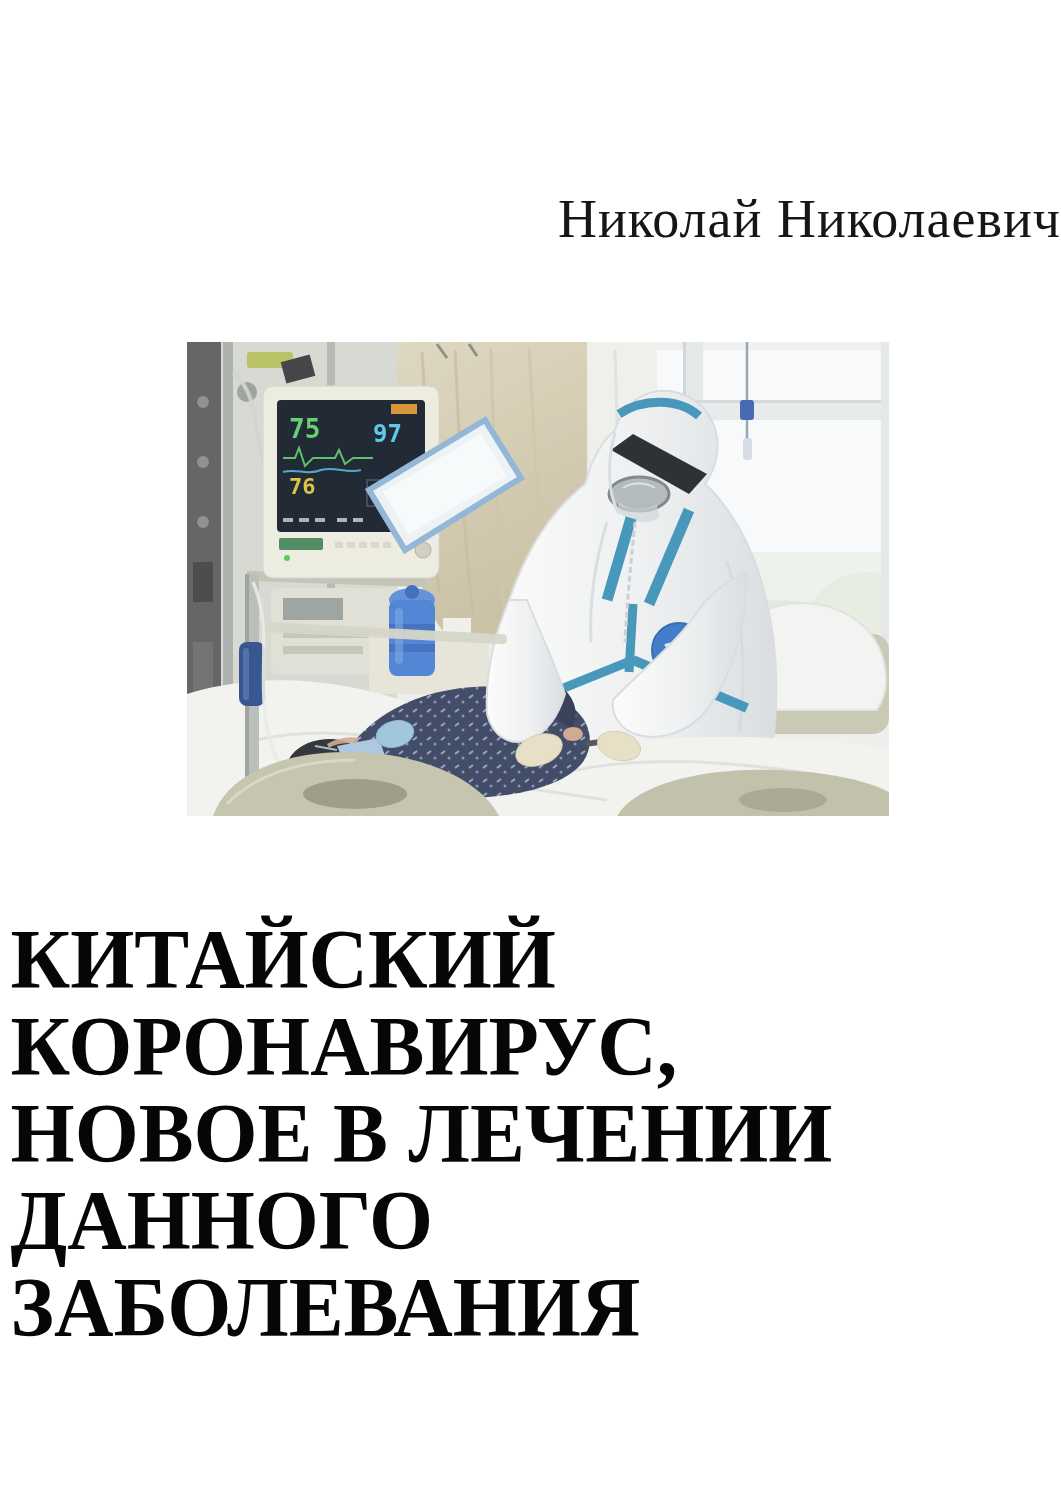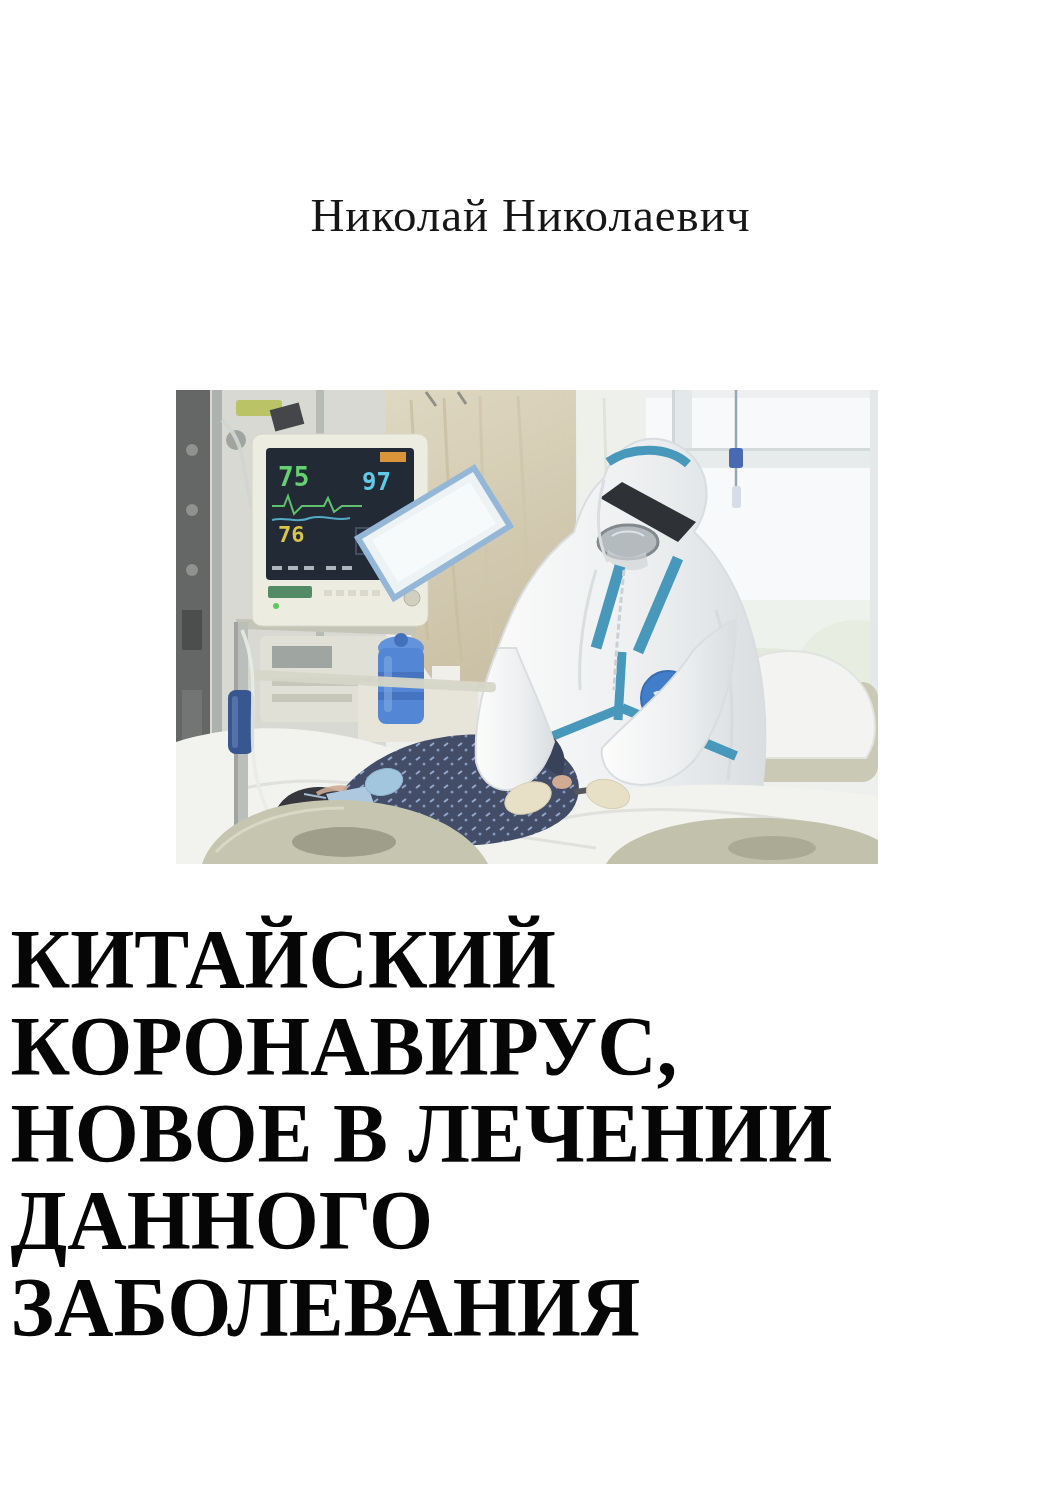--- a/index.html
+++ b/index.html
@@ -3,25 +3,25 @@
 <meta charset="utf-8">
 <style>
   html, body { margin:0; padding:0; background:#ffffff; }
   .cover {
     position:relative; width:1061px; height:1500px;
     background:#ffffff; overflow:hidden;
     font-family:"Liberation Serif", serif;
   }
   .author {
     position:absolute; top:188px; left:0; width:100%;
-    text-align:center; font-size:47px; font-weight:400;
+    text-align:right; font-size:54px; font-weight:400;
     color:#161616; letter-spacing:1px; white-space:nowrap;
   }
   .photo-frame {
-    position:absolute; left:176px; top:342px; width:702px; height:474px;margin-top:48px;
+    position:absolute; left:187px; top:342px; width:702px; height:474px;
   }
   .photo-frame svg { display:block; }
   .title {
     position:absolute; top:916px; left:0; width:100%;
     text-align:left; font-weight:700; font-size:84px;
     line-height:87px; color:#060606;
   }
   .title-line { white-space:nowrap; transform:scaleX(.98); transform-origin:center; }
   .mon-num { font-family:"DejaVu Sans Mono", monospace; font-weight:bold; }
 </style>

